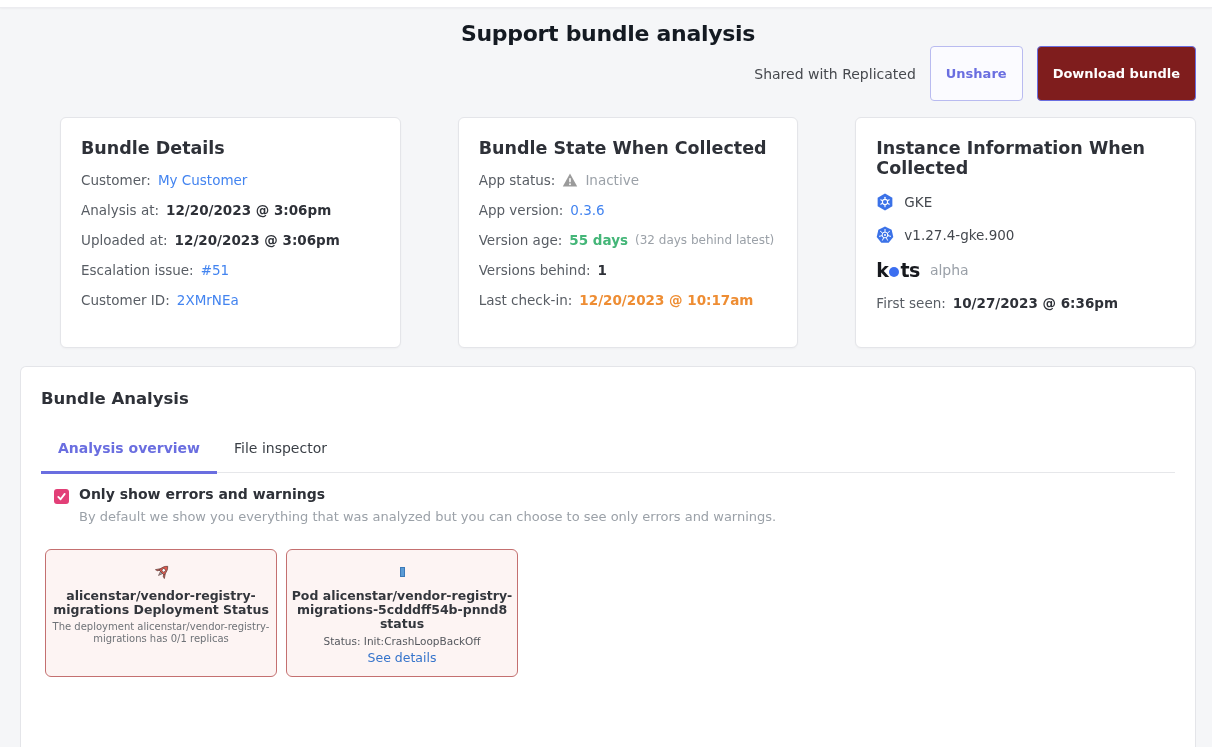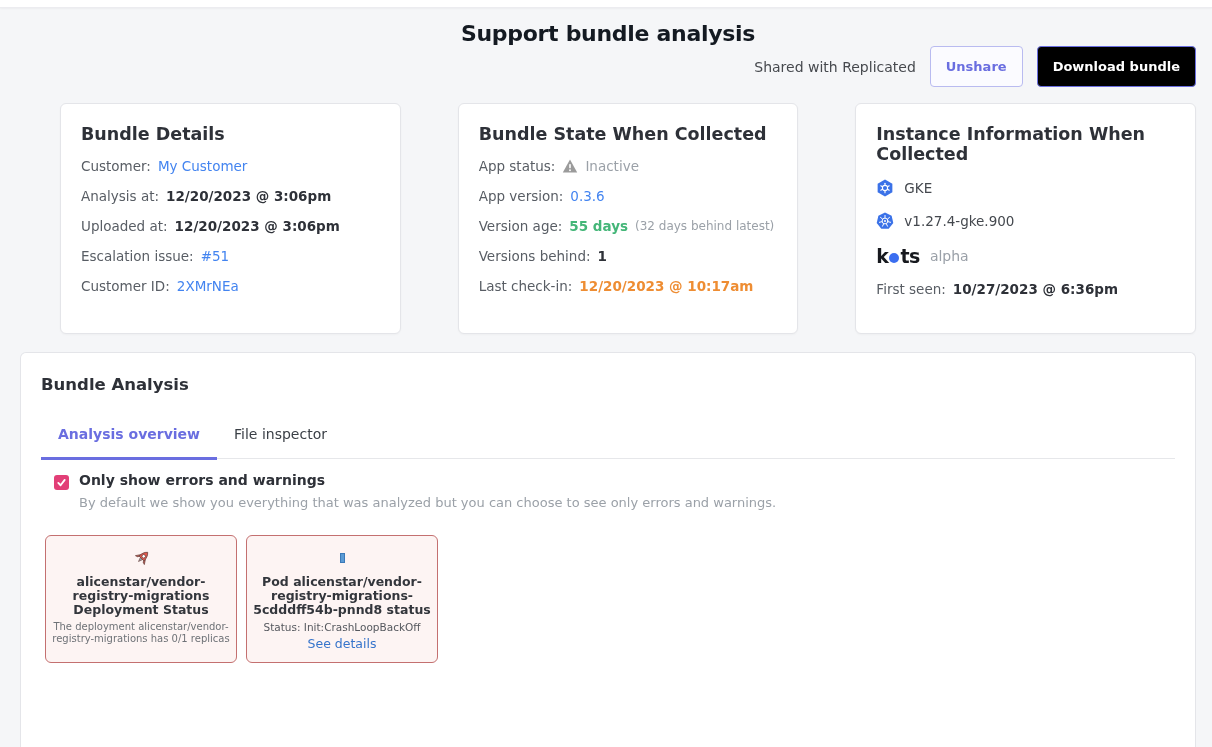--- a/index.html
+++ b/index.html
@@ -15,23 +15,23 @@
   
   .breadcrumb { margin-top:13px; font-size:13.5px; }
   .crumb-link { color:#4384f0; font-weight:700; text-decoration:none; cursor:pointer; }
   .crumb-sep, .crumb-current { color:#8f949b; }
 
   
   .header-row { display:flex; align-items:center; margin-top:13px;flex-direction:column; }
   .page-title { font-size:22px; font-weight:700; color:#141a22; letter-spacing:-0.3px; }
   .header-right { margin-left:auto; display:flex; align-items:center; gap:14px; }
   .shared-text { font-size:14px; color:#46494e; }
-  .btn { font-size:13px; font-weight:700; border-radius:4px; padding:12px 15px; cursor:pointer; font-family:inherit; }
+  .btn { font-size:13px; font-weight:700; border-radius:4px; padding:19px 15px; cursor:pointer; font-family:inherit; }
   .btn-outline { background:#fbfbff; border:1px solid #b9bbf0; color:#6a6ee0; }
-  .btn-primary { background:#000000; border:1px solid #6a6ee0; color:#fff; }
+  .btn-primary { background:#7f1d1d; border:1px solid #6a6ee0; color:#fff; }
 
   
   .cards-row { display:flex; gap:17px; margin-top:16px; }
   .card { flex:1; background:#fff; border:1px solid #e4e5e9; border-radius:6px; padding:20px; min-height:231px; box-shadow:0 1px 2px rgba(0,0,0,.03);margin-left:40px; }
   .card-title { font-size:17.5px; font-weight:700; color:#2e3138; margin-bottom:4px; }
   .detail-row { margin-top:14px; font-size:13.5px; color:#585d64; display:flex; align-items:center; gap:7px; white-space:nowrap; }
   .v-link { color:#4384f0; cursor:pointer; text-decoration:none; }
   .v-strong { color:#2e3138; font-weight:700; }
   .v-green { color:#44b678; font-weight:700; }
   .v-orange { color:#ee8d33; font-weight:700; }
@@ -48,21 +48,21 @@
   .panel { margin-top:18px; background:#fff; border:1px solid #e4e5e9; border-radius:6px 6px 0 0; border-bottom:none; padding:22px 20px 40px; height:420px; }
   .panel-title { font-size:16.5px; font-weight:700; color:#2e3138; }
   .tabs { display:flex; margin-top:32px; border-bottom:1px solid #e6e7ea; }
   .tab { padding:0 17px 15px; font-size:14px; color:#3a3f46; cursor:pointer; border-bottom:3px solid transparent; margin-bottom:-2px; }
   .tab.active { color:#6a6ee0; font-weight:700; border-bottom-color:#6a6ee0; }
   .filter { display:flex; margin-top:13px; margin-left:13px; gap:10px; }
   .checkbox { width:15px; height:15px; background:#e23f77; border-radius:3px; margin-top:3px; cursor:pointer; display:flex; align-items:center; justify-content:center; }
   .filter-label { font-size:14px; font-weight:700; color:#2e3138; }
   .filter-desc { font-size:13px; color:#9ba1a8; margin-top:7px; }
   .issues { display:flex; gap:9px; margin-top:25px; margin-left:4px; }
-  .issue-card { width:192px; min-height:126px; background:#fdf4f3; border:1px solid #c47070; border-radius:6px; padding:11px 1px 10px; text-align:center; cursor:pointer; }
+  .issue-card { width:232px; min-height:126px; background:#fdf4f3; border:1px solid #c47070; border-radius:6px; padding:11px 1px 10px; text-align:center; cursor:pointer; }
   .issue-icon-wrap { height:22px; display:flex; align-items:center; justify-content:center; }
   .issue-title { font-size:12.5px; font-weight:700; color:#33363c; line-height:1.12; margin-top:6px; overflow-wrap:break-word; }
   .issue-desc { font-size:10px; color:#6e7277; line-height:1.2; margin-top:4px; overflow-wrap:break-word; }
   .issue-status { font-size:10.5px; color:#55585e; margin-top:4px; }
   .see-details { font-size:12.5px; color:#3674cb; margin-top:3px; display:inline-block; cursor:pointer; }
   .pod-icon { width:5px; height:10px; background:#5b9bd5; border:1px solid #3c7ab8; display:inline-block; }
 </style>
 </head>
 <body>
 

